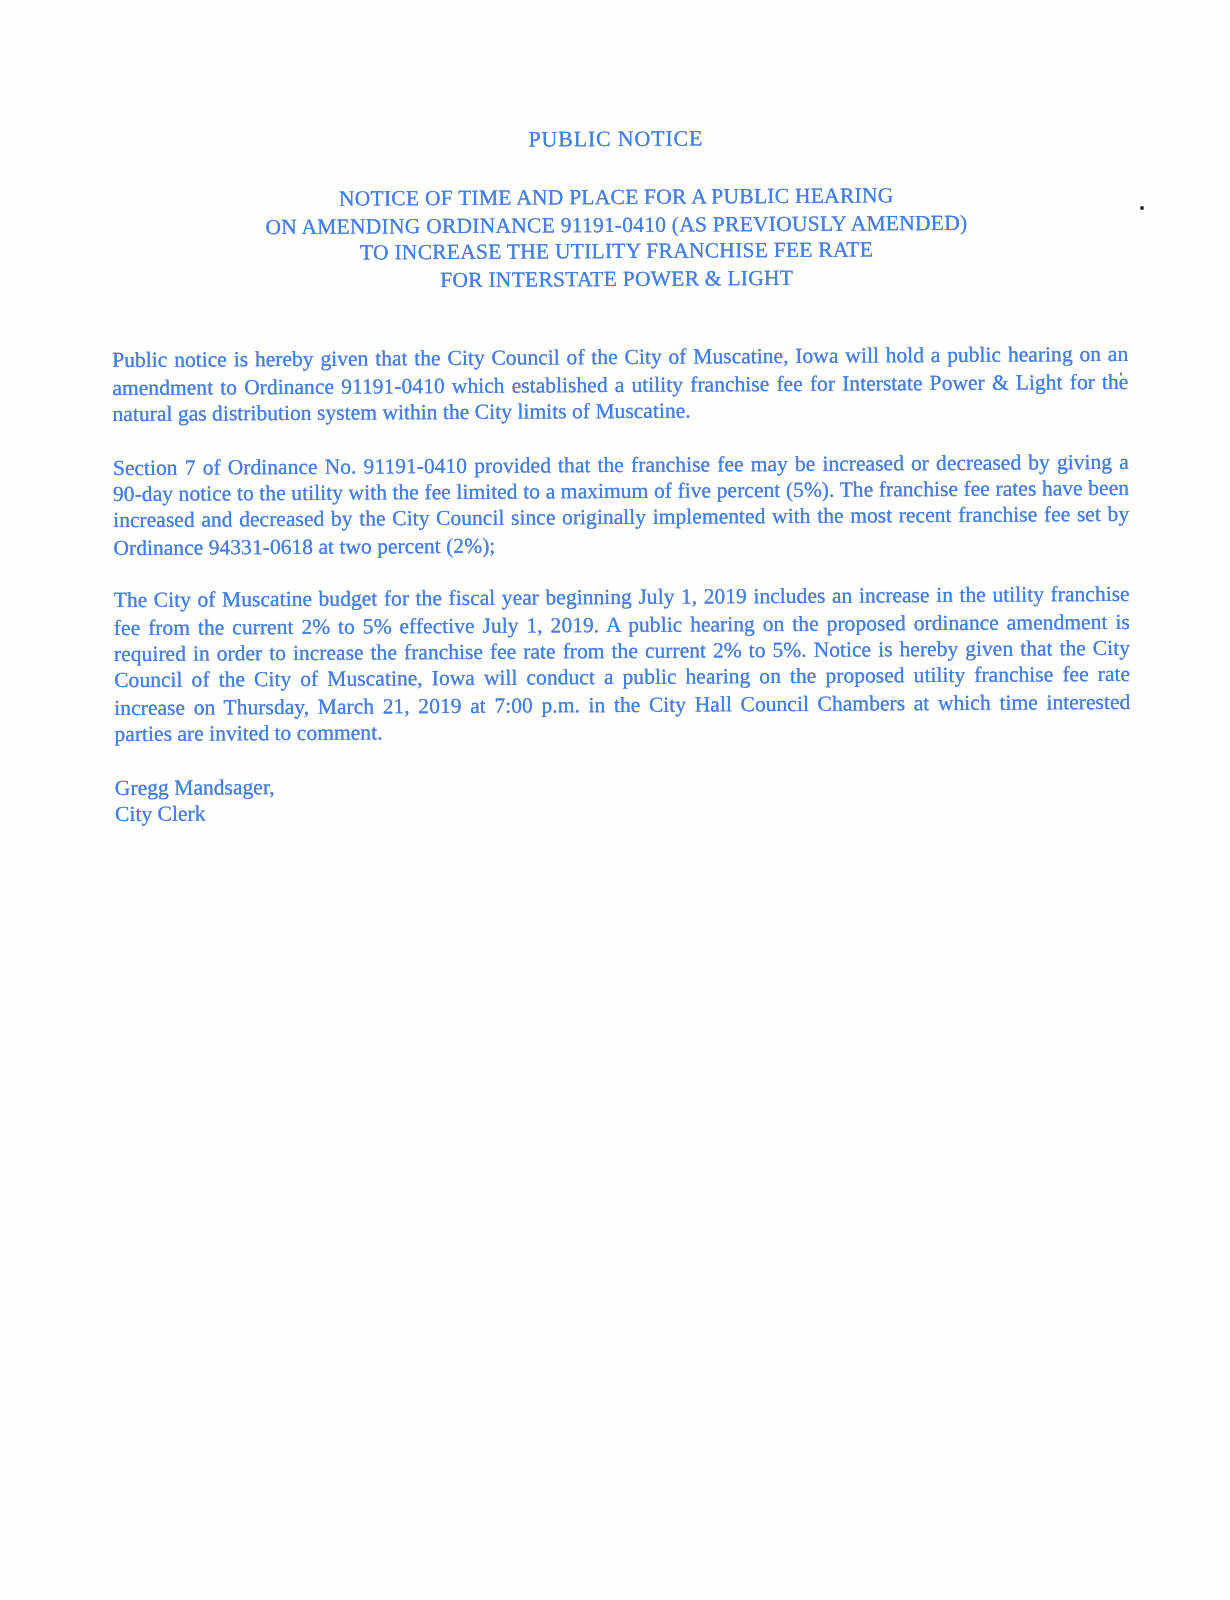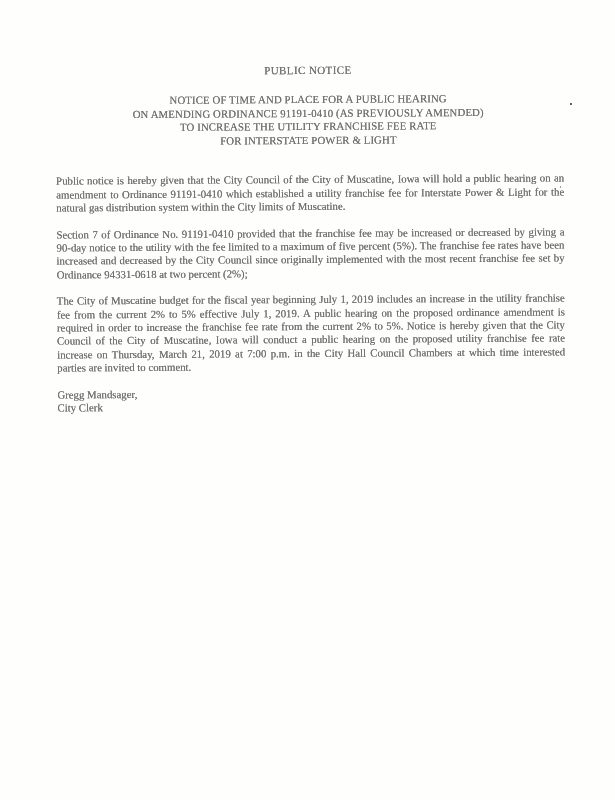--- a/index.html
+++ b/index.html
@@ -10,21 +10,21 @@
     background: #ffffff;
   }
 
   .page {
     position: relative;
     width: 615px;
     height: 800px;
     background: #fefefdff;
     overflow: hidden;
     font-family: "Liberation Serif", serif;
-    color: #737373;
+    color: #3b82f6;
   }
 
   
   .content {
     position: absolute;
     top: 0;
     left: 0;
     width: 615px;
     transform: rotate(-0.35deg);
     transform-origin: 50% 0;

